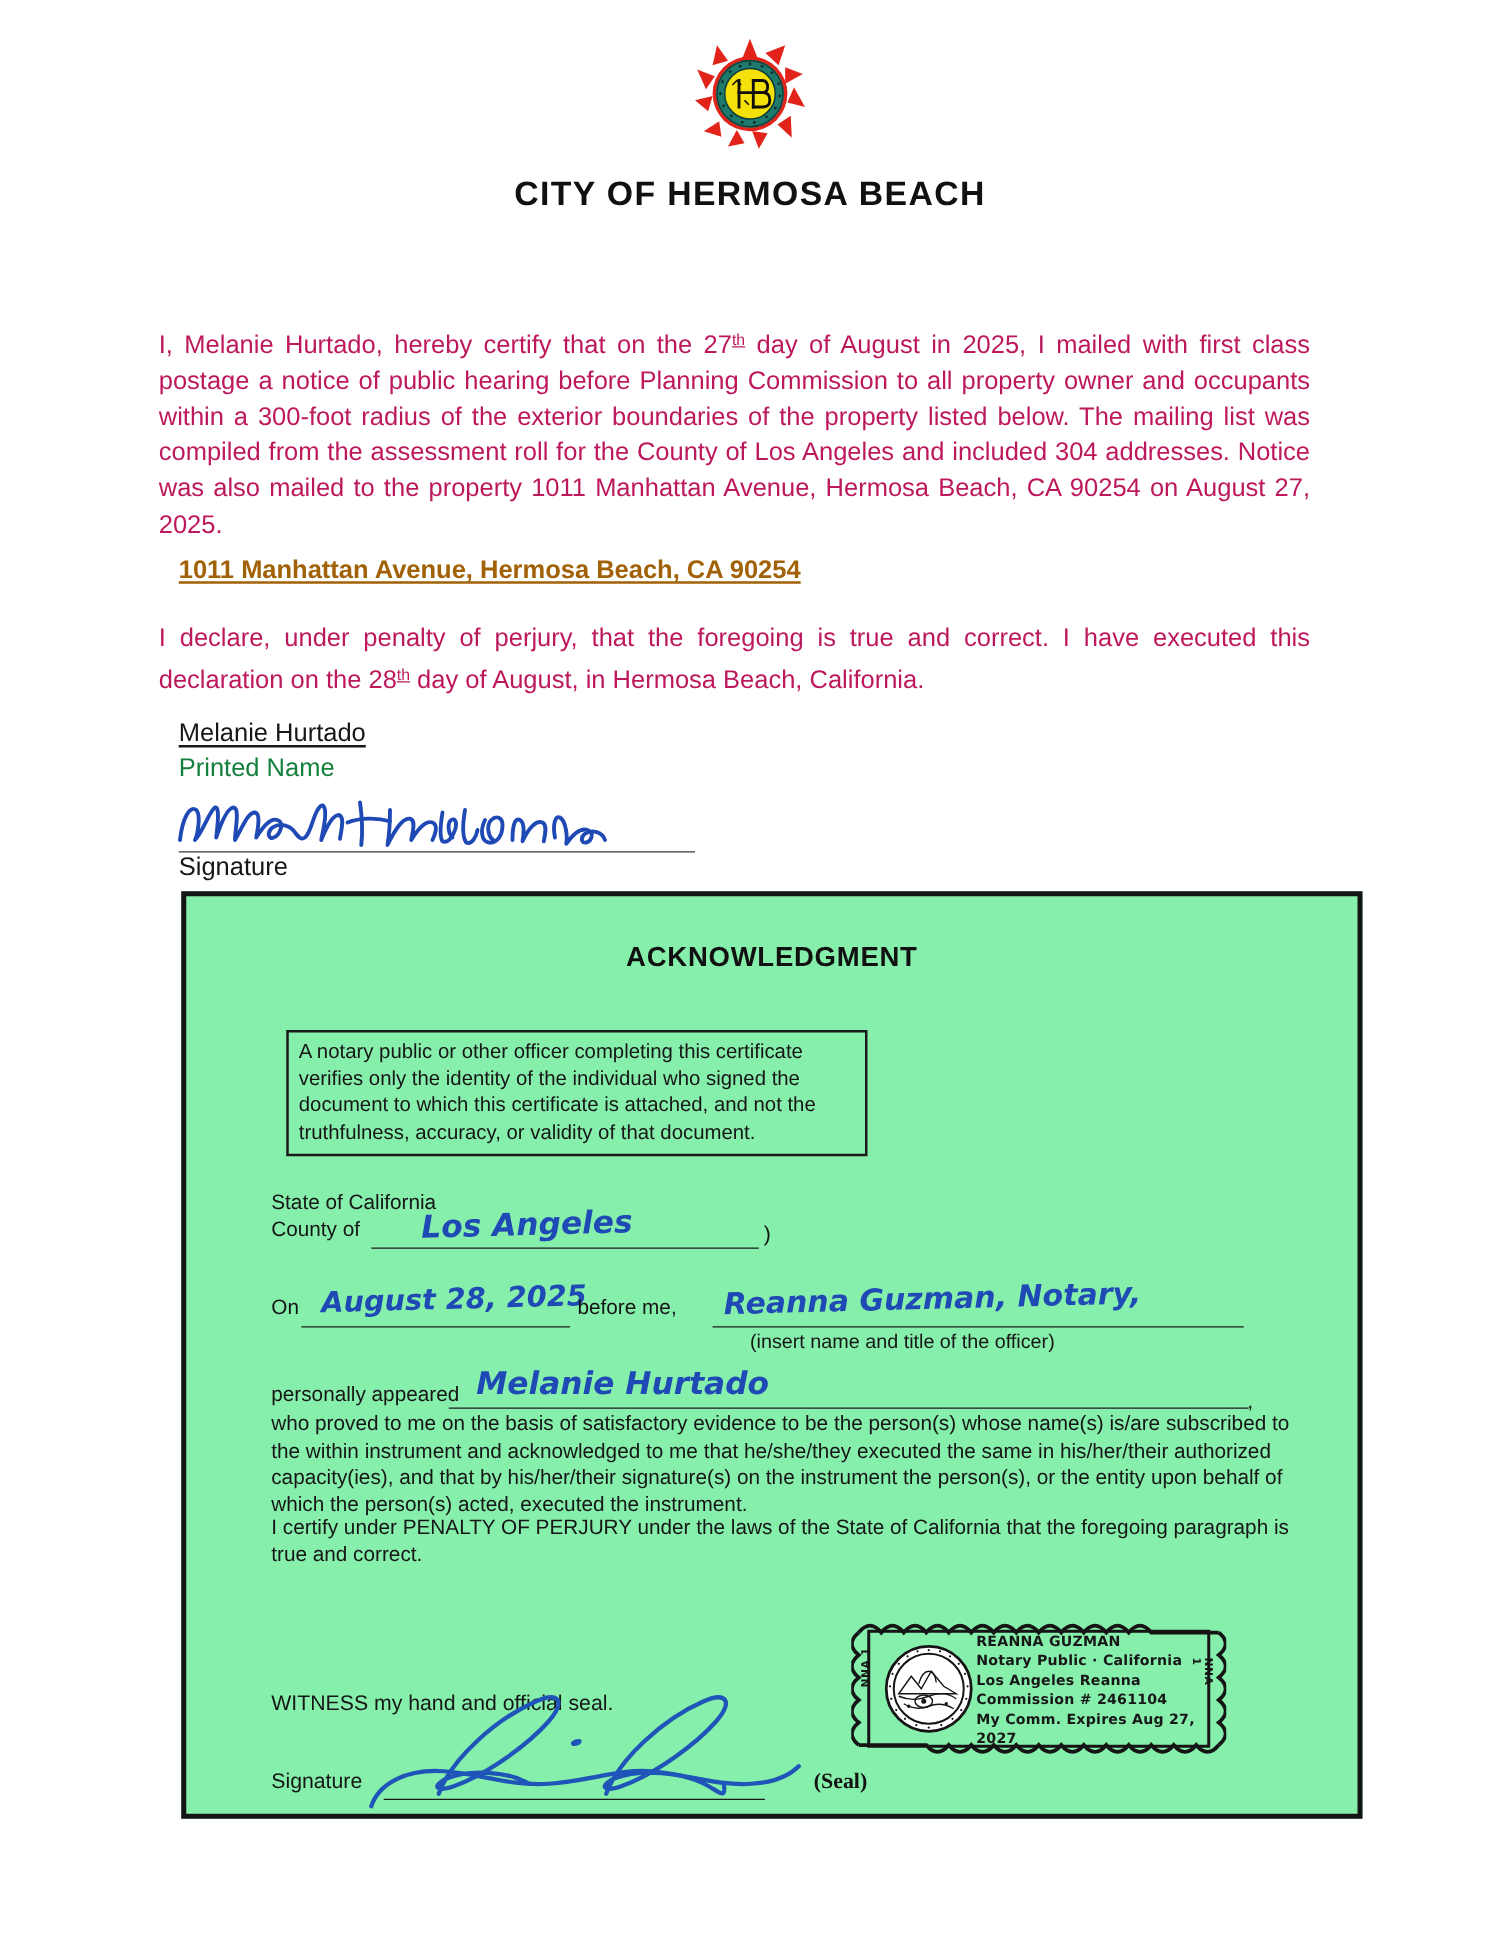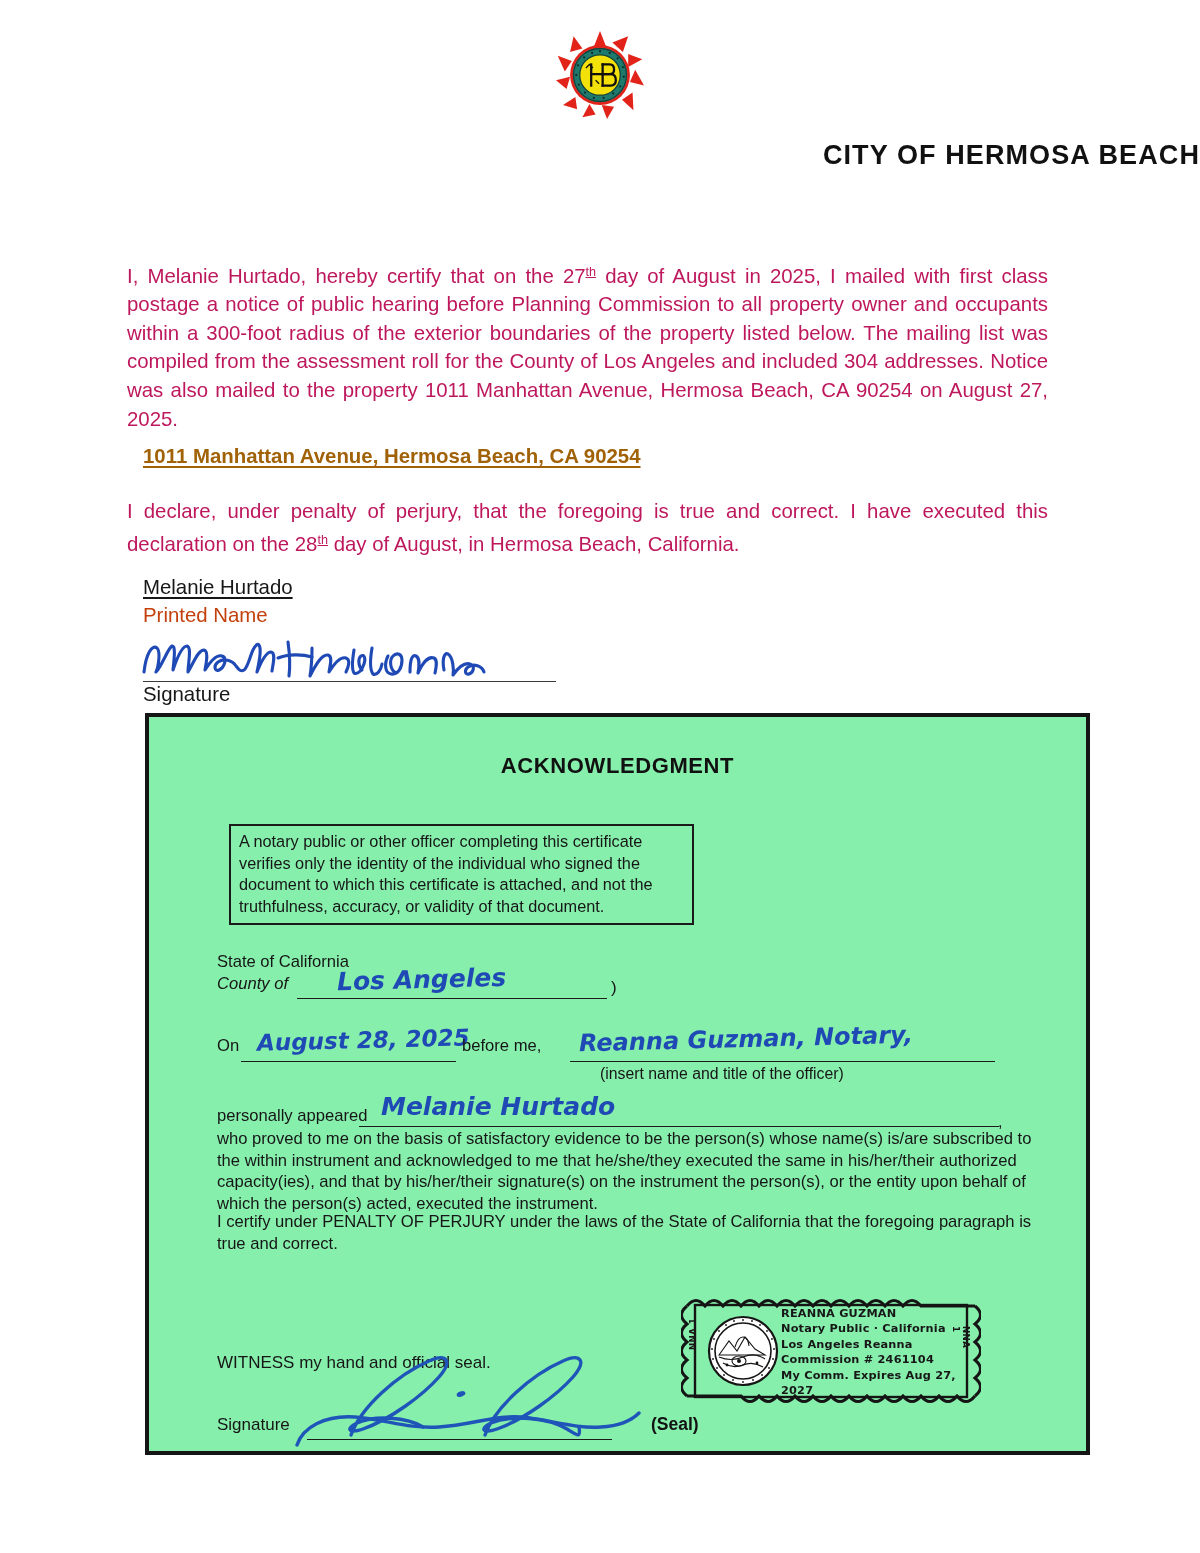--- a/index.html
+++ b/index.html
@@ -35,21 +35,20 @@
     width: 1200px;
     text-align: center;
     font-weight: bold;
     color: #111;
     letter-spacing: 0.5px;
   }
   #title-main {
     top: 140px;
     font-size: 27px;
     letter-spacing: 1.1px;
-    text-align: right;
   }
   #title-sub {
     top: 198px;
     font-size: 20.5px;
     letter-spacing: 0.4px;
   }
 
   
   .body-block {
     position: absolute;
@@ -88,21 +87,21 @@
     font-size: 20.4px;
     text-decoration: underline;
     text-underline-offset: 3px;
     color: #171717;
   }
   #printed-name-label {
     position: absolute;
     left: 143px;
     top: 604px;
     font-size: 20.4px;
-    color: #c2410c;
+    color: #15803d;
   }
   #affiant-signature-area {
     position: absolute;
     left: 140px;
     top: 626px;
     width: 420px;
     height: 56px;
   }
   #affiant-sig-line {
     position: absolute;
@@ -172,21 +171,21 @@
   .hand {
     position: absolute;
     color: #1f49b5;
     white-space: nowrap;
     font-family: "DejaVu Sans", sans-serif;
     font-style: italic;
     font-weight: bold;
   }
 
   #state-line   { left: 68px; top: 235px; }
-  #county-line  { left: 68px; top: 257px; font-style: italic; }
+  #county-line  { left: 68px; top: 257px; }
   #county-rule  { left: 148px; top: 281px; width: 310px; }
   #county-value { left: 188px; top: 248px; font-size: 25px; transform: rotate(-1.5deg); }
   #county-paren { left: 462px; top: 261px; font-size: 17px; color:#161616; }
 
   #on-label     { left: 68px; top: 319px; }
   #on-rule      { left: 92px; top: 344px; width: 215px; }
   #on-value     { left: 108px; top: 310px; font-size: 23px; transform: rotate(-1.5deg); }
   #beforeme-label { left: 313px; top: 319px; }
   #officer-rule { left: 421px; top: 344px; width: 425px; }
   #officer-value{ left: 430px; top: 308px; font-size: 24px; transform: rotate(-1.5deg); }
@@ -229,20 +228,21 @@
     width: 305px;
     border-top: 1.9px solid #1a1a1a;
   }
   #seal-label {
     position: absolute;
     left: 502px;
     top: 697px;
     font-size: 17.5px;
     font-weight: bold;
     color: #121212;
+    font-family: Liberation Serif, serif;
   }
   #notary-signature-area {
     position: absolute;
     left: 140px;
     top: 618px;
     width: 360px;
     height: 115px;
   }
 
   

